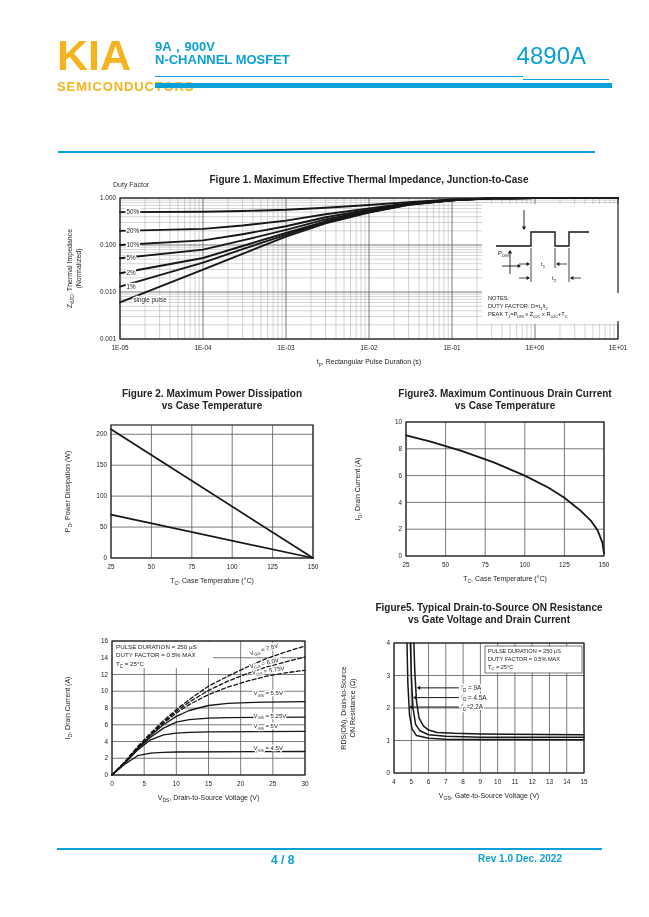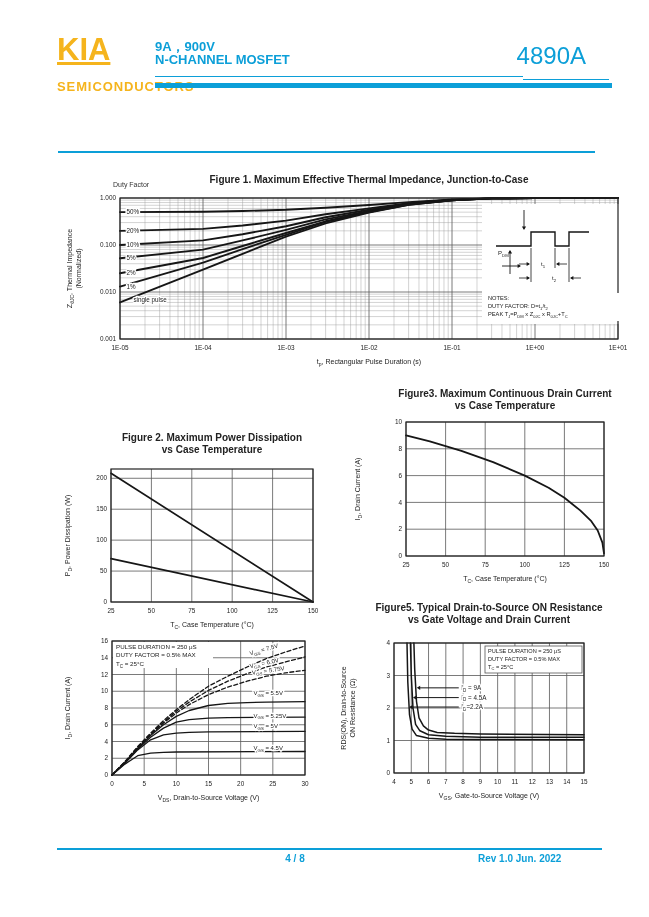--- a/index.html
+++ b/index.html
@@ -1,38 +1,38 @@
 <!DOCTYPE html>
 <html style="--accent: #0c9fd8; --yellow: #f5b41d;"><head>
 <meta charset="utf-8">
 <style>
   :root{ --accent:#0c9fd8; --yellow:#f5b41d; --ink:#1c1c1c; }
   html,body{margin:0;padding:0;background:#e8e8e8;}
   .page{position:relative;width:649px;height:917px;background:#fff;overflow:hidden;
         font-family:"Liberation Sans",sans-serif;color:var(--ink);margin:0 auto;}
   .abs{position:absolute;}
-  .logo{left:57px;top:34px;font-size:31px;font-weight:800;line-height:1;color:var(--yellow);letter-spacing:0;text-decoration:underline;}
+  .logo{left:57px;top:34px;font-size:43px;font-weight:800;line-height:1;color:var(--yellow);letter-spacing:0;}
   .logo-sub{left:57px;top:79px;font-size:13px;font-weight:bold;letter-spacing:.9px;color:var(--yellow);}
   .sub1{left:155px;top:38px;font-size:13px;font-weight:bold;color:var(--accent);}
   .sub2{left:155px;top:52px;font-size:13px;font-weight:bold;color:var(--accent);}
   .part{left:440px;top:42px;width:146px;text-align:right;font-size:24px;color:var(--accent);}
   .rule{background:var(--accent);}
   .rule-a{left:155px;top:76px;width:368px;height:1px;}
   .rule-b{left:523px;top:79px;width:86px;height:1px;}
   .rule-thick{left:155px;top:83px;width:457px;height:5px;}
   .sec-title{left:58px;top:132px;font-size:15px;font-weight:bold;color:var(--accent);}
   .sec-underline{left:58px;top:151px;width:537px;height:1.5px;}
   .fig{position:absolute;}
   .fig-title{position:absolute;top:0;left:0;text-align:center;font-size:10px;font-weight:bold;
              color:#222;line-height:12px;white-space:pre-line;}
   .corner-label{position:absolute;font-size:7px;color:#333;}
   .fig svg{position:absolute;left:0;}
   svg text{font-family:"Liberation Sans",sans-serif;}
   .footer-rule{left:57px;top:848px;width:545px;height:1.5px;}
-  .footer-page{left:255px;top:853px;width:80px;text-align:center;font-size:10px;font-weight:bold;color:var(--accent);}
+  .footer-page{left:271px;top:853px;width:80px;font-size:12px;font-weight:bold;color:var(--accent);}
   .footer-rev{left:478px;top:853px;font-size:10px;font-weight:bold;color:var(--accent);}
 </style>
 </head>
 <body>
 
 <div class="page">
 
   <div class="abs logo">KIA</div>
   <div class="abs logo-sub">SEMICONDUCTORS</div>
   <div class="abs sub1">9A，900V</div>
@@ -183,21 +183,21 @@
         <text x="68.57204342195288" y="26.14840979620712" font-size="6.3" fill="#1c1c1c" text-anchor="start" paint-order="stroke" stroke="#fff" stroke-width="2.6"><tspan>50%</tspan></text>
         <text x="68.57204342195288" y="44.85159020379288" font-size="6.3" fill="#1c1c1c" text-anchor="start" paint-order="stroke" stroke="#fff" stroke-width="2.6"><tspan>20%</tspan></text>
         <text x="68.57204342195288" y="59" font-size="6.3" fill="#1c1c1c" text-anchor="start" paint-order="stroke" stroke="#fff" stroke-width="2.6"><tspan>10%</tspan></text>
         <text x="68.57204342195288" y="72.34784284916444" font-size="6.3" fill="#1c1c1c" text-anchor="start" paint-order="stroke" stroke="#fff" stroke-width="2.6"><tspan>5%</tspan></text>
         <text x="68.57204342195288" y="87.29681959241422" font-size="6.3" fill="#1c1c1c" text-anchor="start" paint-order="stroke" stroke="#fff" stroke-width="2.6"><tspan>2%</tspan></text>
         <text x="68.57204342195288" y="100.64466244157867" font-size="6.3" fill="#1c1c1c" text-anchor="start" paint-order="stroke" stroke="#fff" stroke-width="2.6"><tspan>1%</tspan></text>
         <text x="75.39354418550295" y="113.8720811028069" font-size="6.3" fill="#1c1c1c" text-anchor="start" paint-order="stroke" stroke="#fff" stroke-width="2.6"><tspan>single pulse</tspan></text>
       </svg>
   </div>
 
-  <div class="fig" style="left:58px;top:388px;width:282px;height:212px;margin-top:44px;">
+  <div class="fig" style="left:58px;top:388px;width:282px;height:212px;">
     <div class="fig-title" style="width:308px;">Figure 2.   Maximum Power Dissipation
 vs Case Temperature</div>
     <svg style="top:34px;" width="282" height="178" viewBox="0 0 282 178">
         <line x1="53" y1="3" x2="53" y2="136" stroke="#585858" stroke-width="0.8"></line>
         <line x1="93.4" y1="3" x2="93.4" y2="136" stroke="#585858" stroke-width="0.8"></line>
         <line x1="133.8" y1="3" x2="133.8" y2="136" stroke="#585858" stroke-width="0.8"></line>
         <line x1="174.2" y1="3" x2="174.2" y2="136" stroke="#585858" stroke-width="0.8"></line>
         <line x1="214.60000000000002" y1="3" x2="214.60000000000002" y2="136" stroke="#585858" stroke-width="0.8"></line>
         <line x1="255" y1="3" x2="255" y2="136" stroke="#585858" stroke-width="0.8"></line>
         <line x1="53" y1="136" x2="255" y2="136" stroke="#585858" stroke-width="0.8"></line>
@@ -380,15 +380,15 @@
         <line x1="122.77272727272727" y1="68.025" x2="76.2" y2="68.025" stroke="#161616" stroke-width="1"></line>
         <polygon points="73.2,68.025 76.60000000000001,65.92500000000001 76.60000000000001,70.125" fill="#161616"></polygon>
         <text x="125.36363636363636" y="50.849999999999994" font-size="6.3" fill="#1c1c1c" text-anchor="start" paint-order="stroke" stroke="#fff" stroke-width="2.6"><tspan>I</tspan><tspan dy="1.89" font-size="4.536">D</tspan><tspan dy="-1.89"> = 9A</tspan></text>
         <text x="125.36363636363636" y="60.60000000000001" font-size="6.3" fill="#1c1c1c" text-anchor="start" paint-order="stroke" stroke="#fff" stroke-width="2.6"><tspan>I</tspan><tspan dy="1.89" font-size="4.536">D</tspan><tspan dy="-1.89"> = 4.5A</tspan></text>
         <text x="125.36363636363636" y="70.025" font-size="6.3" fill="#1c1c1c" text-anchor="start" paint-order="stroke" stroke="#fff" stroke-width="2.6"><tspan>I</tspan><tspan dy="1.89" font-size="4.536">D</tspan><tspan dy="-1.89">=2.2A</tspan></text>
       </svg>
   </div>
 
   <div class="abs rule footer-rule"></div>
   <div class="abs footer-page">4 / 8</div>
-  <div class="abs footer-rev">Rev 1.0 Jun. 2022</div>
+  <div class="abs footer-rev">Rev 1.0 Dec. 2022</div>
 
 </div>
 
 </body></html>

